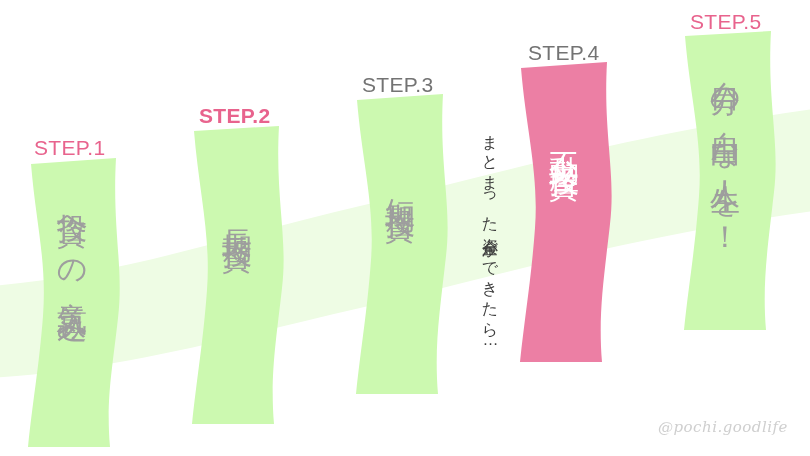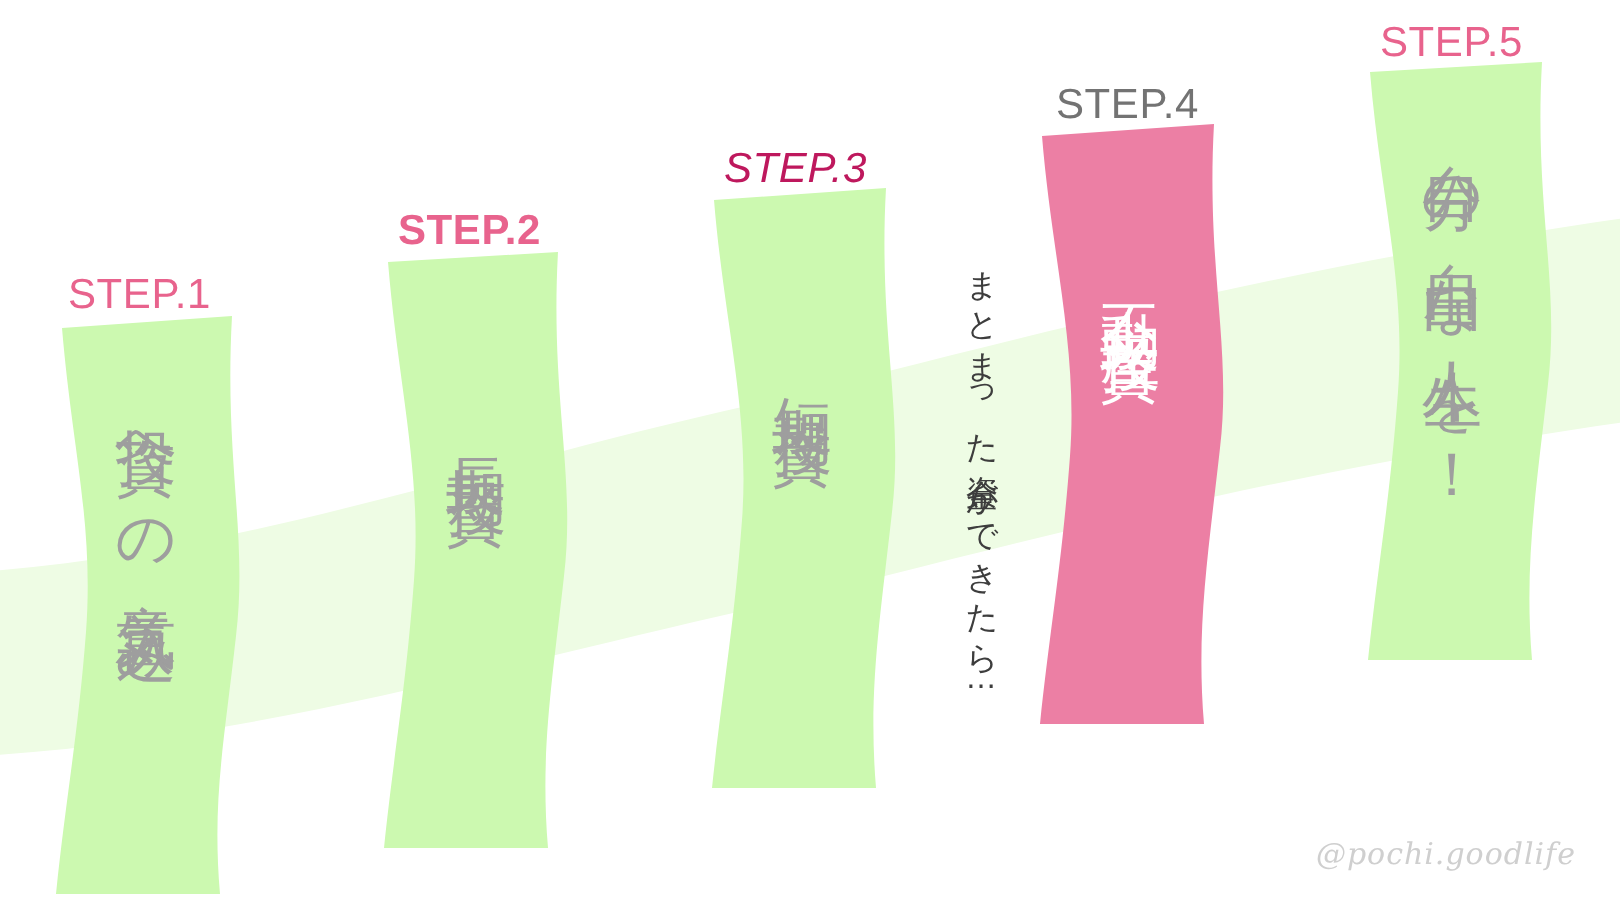--- a/index.html
+++ b/index.html
@@ -115,21 +115,21 @@
     <div class="step-label" style="left:34px; top:136px; color:#e8638d;">STEP.1</div>
     <div class="step-body" style="left:57px; top:190px; color:#9e9e9e;">投資への意気込み</div>
   </div>
 
   <div class="step-group">
     <div class="step-label" style="left:199px; top:104px; color:#e8638d;font-weight:bold;">STEP.2</div>
     <div class="step-body" style="left:222px; top:205px; color:#9e9e9e;">長期投資</div>
   </div>
 
   <div class="step-group">
-    <div class="step-label" style="left:362px; top:73px; color:#be185d;font-style:italic;">STEP.3</div>
+    <div class="step-label" style="left:362px; top:73px; color:#737373;">STEP.3</div>
     <div class="step-body" style="left:385px; top:175px; color:#9e9e9e;">短期投資</div>
   </div>
 
   <div class="note-text" style="left:482px; top:124px;">まとまった資金ができたら…</div>
 
   <div class="step-group">
     <div class="step-label" style="left:528px; top:41px; color:#737373;">STEP.4</div>
     <div class="step-body" style="left:549px; top:128px; color:#ffffff;">不動産投資</div>
   </div>
 

